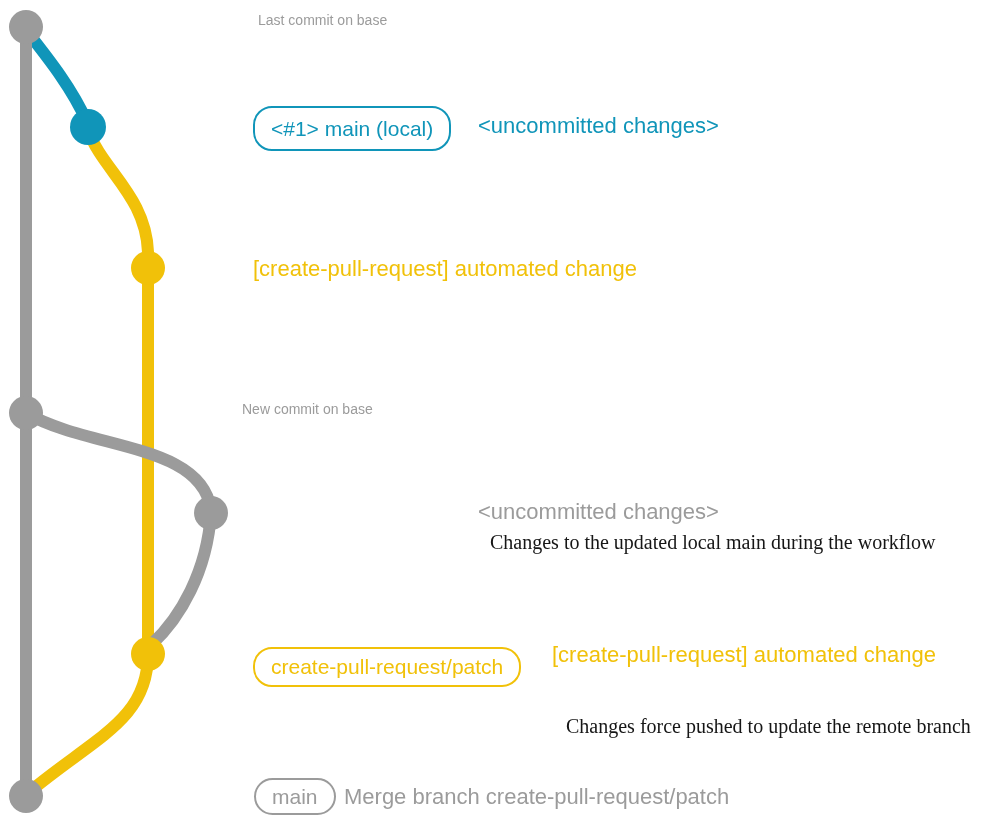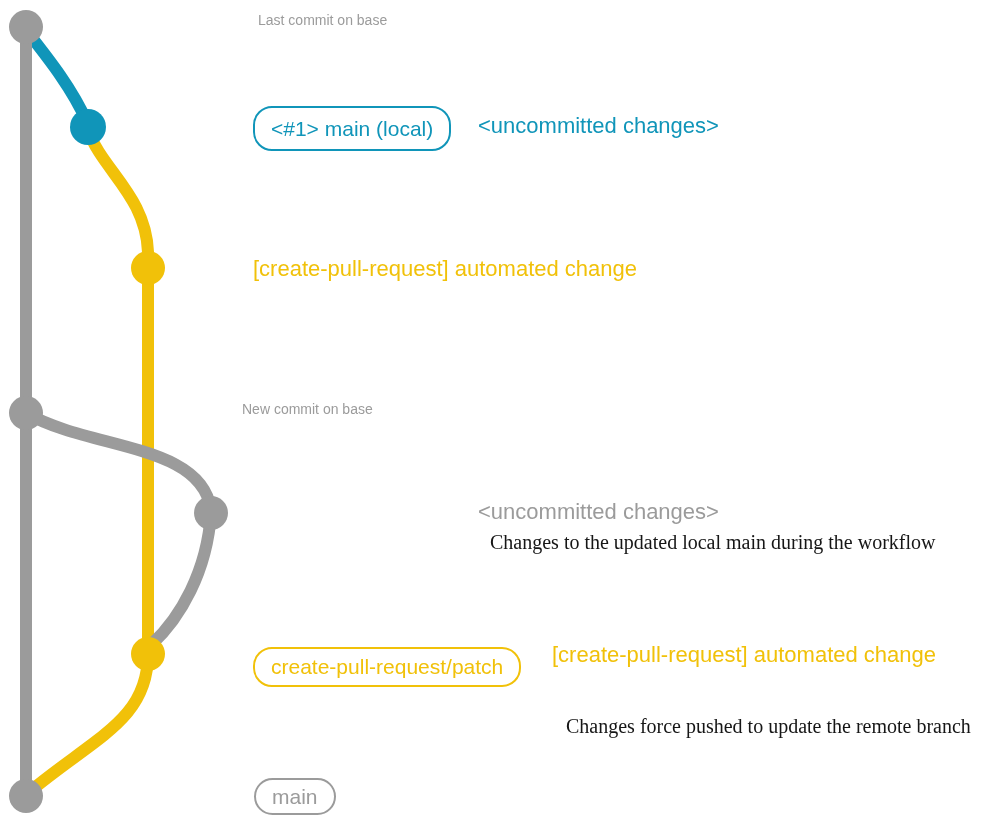--- a/index.html
+++ b/index.html
@@ -66,14 +66,15 @@
   <div class="txt heading" style="left:242px;top:402px;">New commit on base</div>
 
   <div class="txt ann-title c-gray" style="left:478px;top:500px;">&lt;uncommitted changes&gt;</div>
   <div class="txt note" style="left:490px;top:531px;">Changes to the updated local main during the workflow</div>
 
   <div class="badge badge-yellow" style="left:253px;top:635px;height:40px;">create-pull-request/patch</div>
   <div class="txt ann-title c-yellow" style="left:552px;top:643px;">[create-pull-request] automated change</div>
   <div class="txt note" style="left:566px;top:671px;margin-top:44px;">Changes force pushed to update the remote branch</div>
 
   <div class="badge badge-gray" style="left:254px;top:778px;height:37px;">main</div>
+  <div class="txt ann-title c-gray" style="left:344px;top:785px;">Merge branch create-pull-request/patch</div>
 
 </div>
 
 </body></html>

